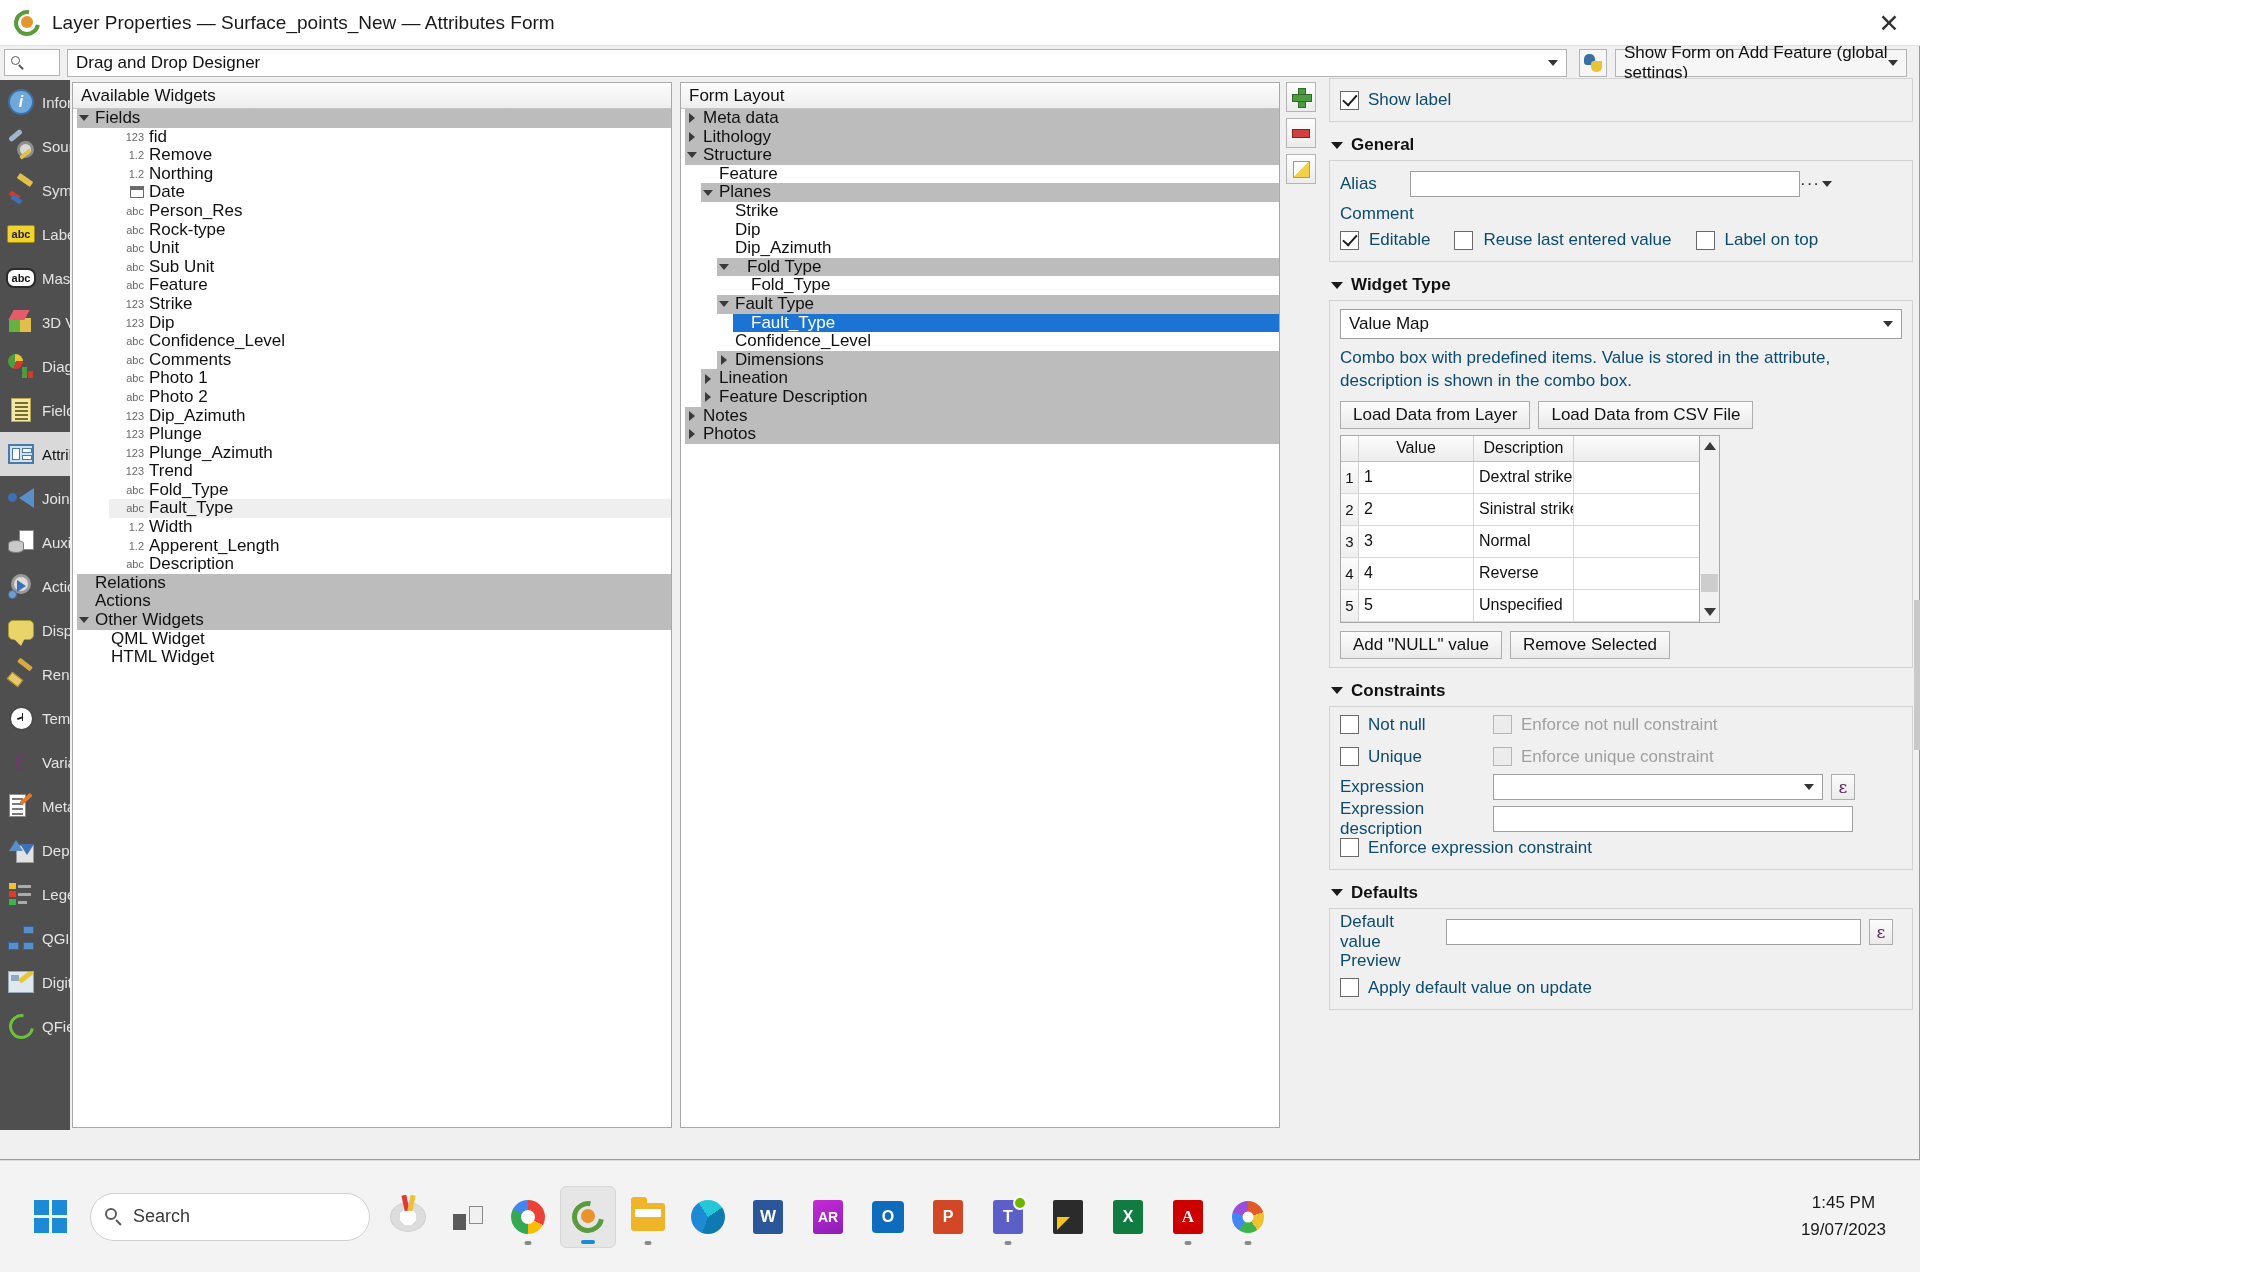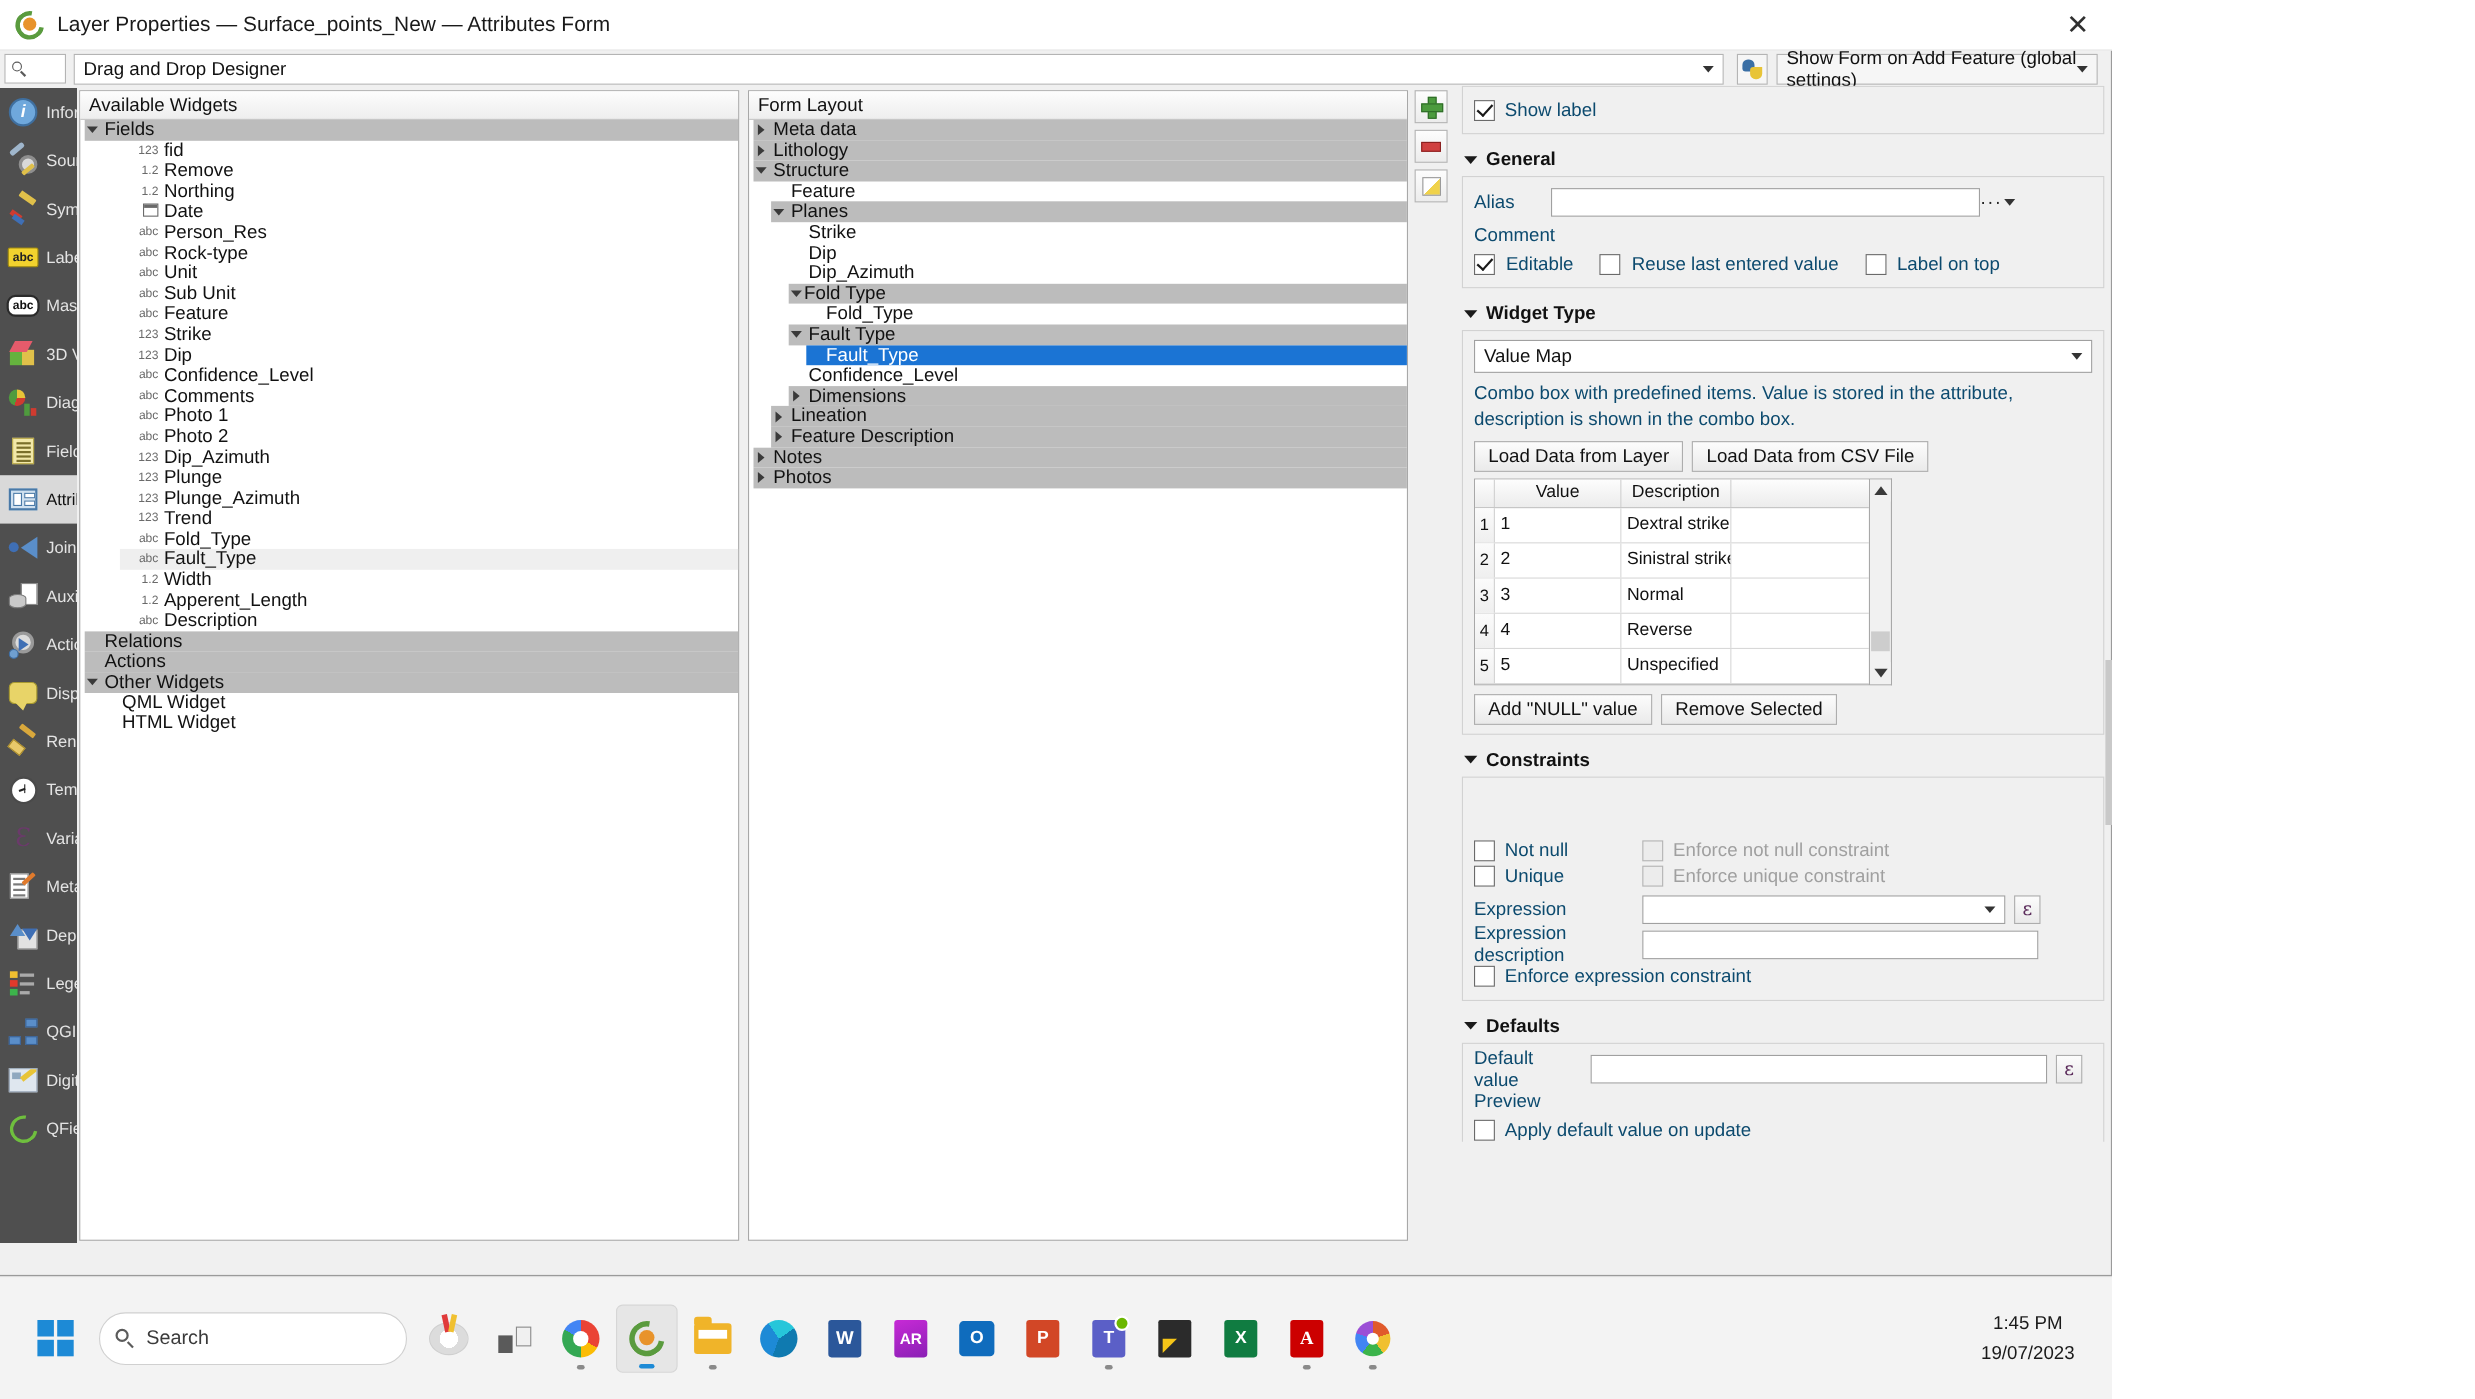--- a/index.html
+++ b/index.html
@@ -883,21 +883,21 @@
         </div>
         <div class="trow">
           <span class="twist" style="margin-left: 36px;"></span>
           <span style="margin-left: 4px;">Dip_Azimuth</span>
         </div>
         <div class="trow grp" style="padding-right: 0px; background: none; position: relative;">
           <span style="position: absolute; inset: 0px 0px 0px 36px; z-index: 0; background: rgb(188, 188, 188);"></span>
           <span class="twist" style="margin-left: 36px; position: relative; z-index: 1;">
             <span class="down"></span>
           </span>
-          <span style="margin-left: 0; position: relative; z-index: 1;">Fold Type</span>
+          <span style="margin-left: 16px; position: relative; z-index: 1;">Fold Type</span>
         </div>
         <div class="trow">
           <span class="twist" style="margin-left: 52px;"></span>
           <span style="margin-left: 4px;">Fold_Type</span>
         </div>
         <div class="trow grp" style="padding-right: 0px; background: none; position: relative;">
           <span style="position: absolute; inset: 0px 0px 0px 36px; z-index: 0; background: rgb(188, 188, 188);"></span>
           <span class="twist" style="margin-left: 36px; position: relative; z-index: 1;">
             <span class="down"></span>
           </span>
@@ -1070,21 +1070,21 @@
         <span class="btn">Add "NULL" value</span>
         <span class="btn">Remove Selected</span>
       </div>
     </div>
 
     <div class="sec-title">
       <span class="tw"></span>
       <span>Constraints</span>
     </div>
     <div class="sec-body">
-      <div style="display:flex;align-items:flex-end;height:28px;margin-top:40px;">
+      <div style="display:flex;align-items:flex-start;height:28px;">
         <span class="cb"></span>
         <span class="lbl" style="margin-left:9px;width:125px">Not null</span>
         <span class="cb dis"></span>
         <span class="lbl dis" style="margin-left:9px">Enforce not null constraint</span>
       </div>
       <div style="display:flex;align-items:center;height:28px;">
         <span class="cb"></span>
         <span class="lbl" style="margin-left:9px;width:125px">Unique</span>
         <span class="cb dis"></span>
         <span class="lbl dis" style="margin-left:9px">Enforce unique constraint</span>

